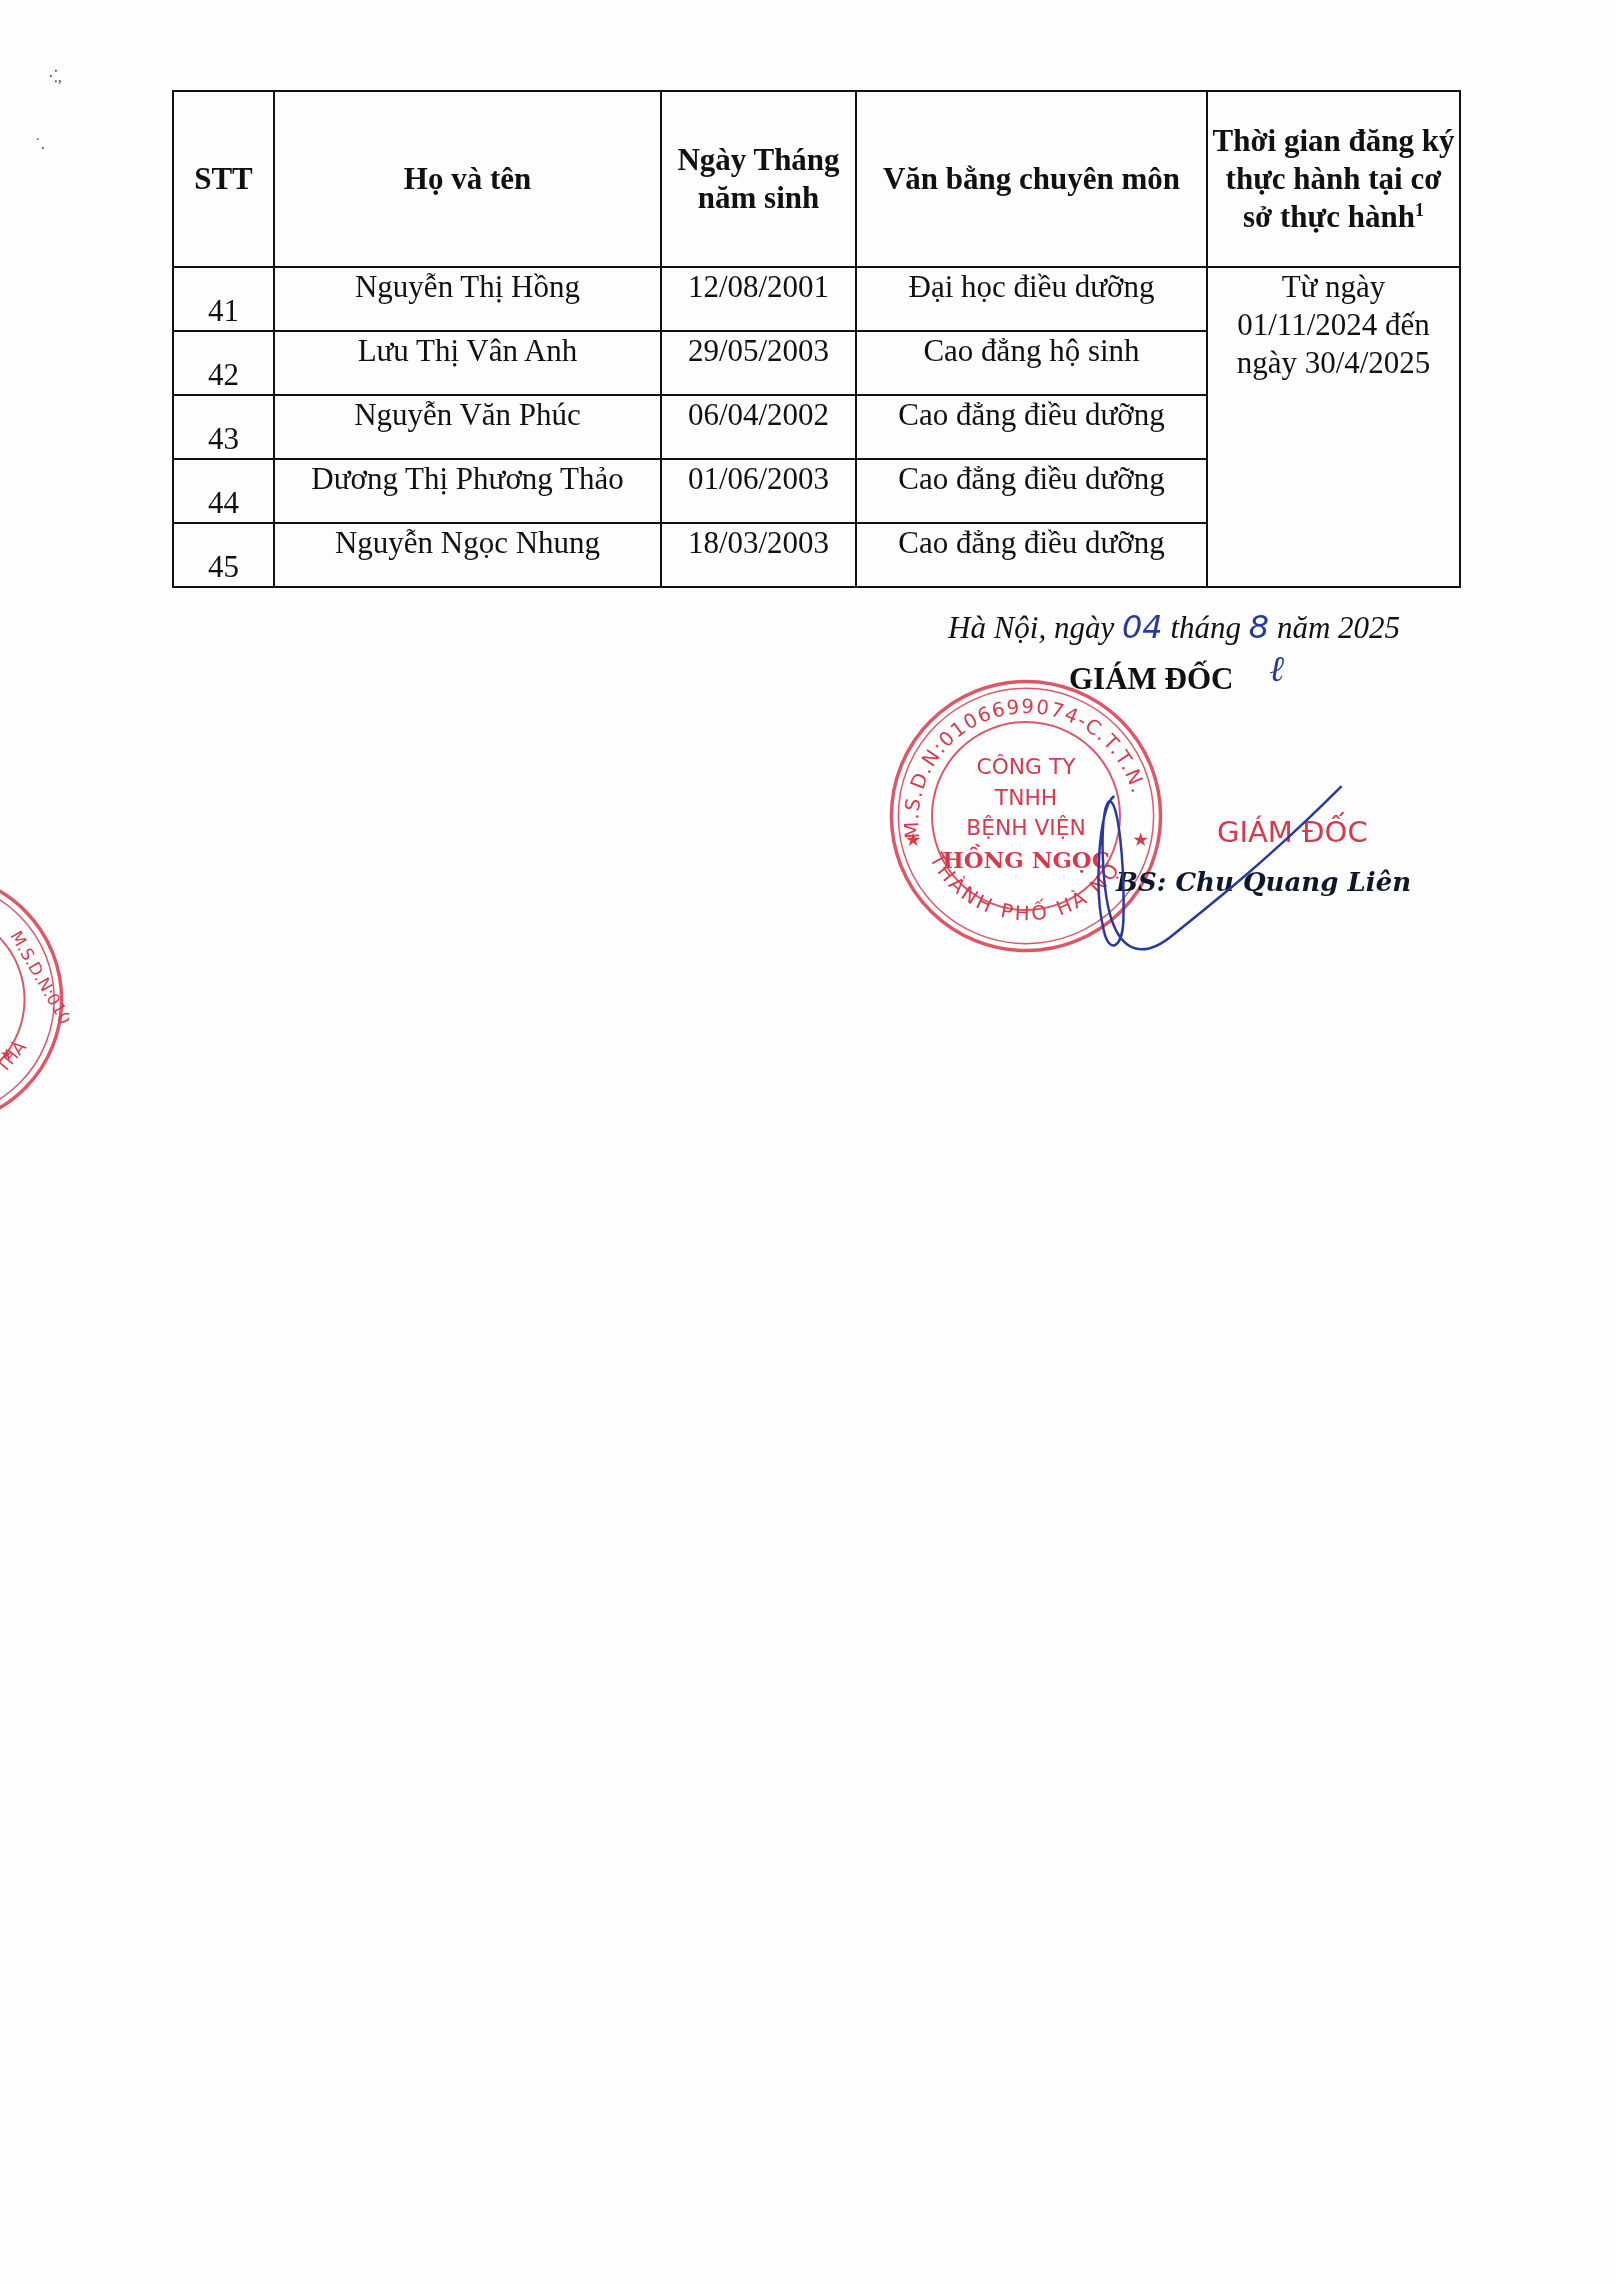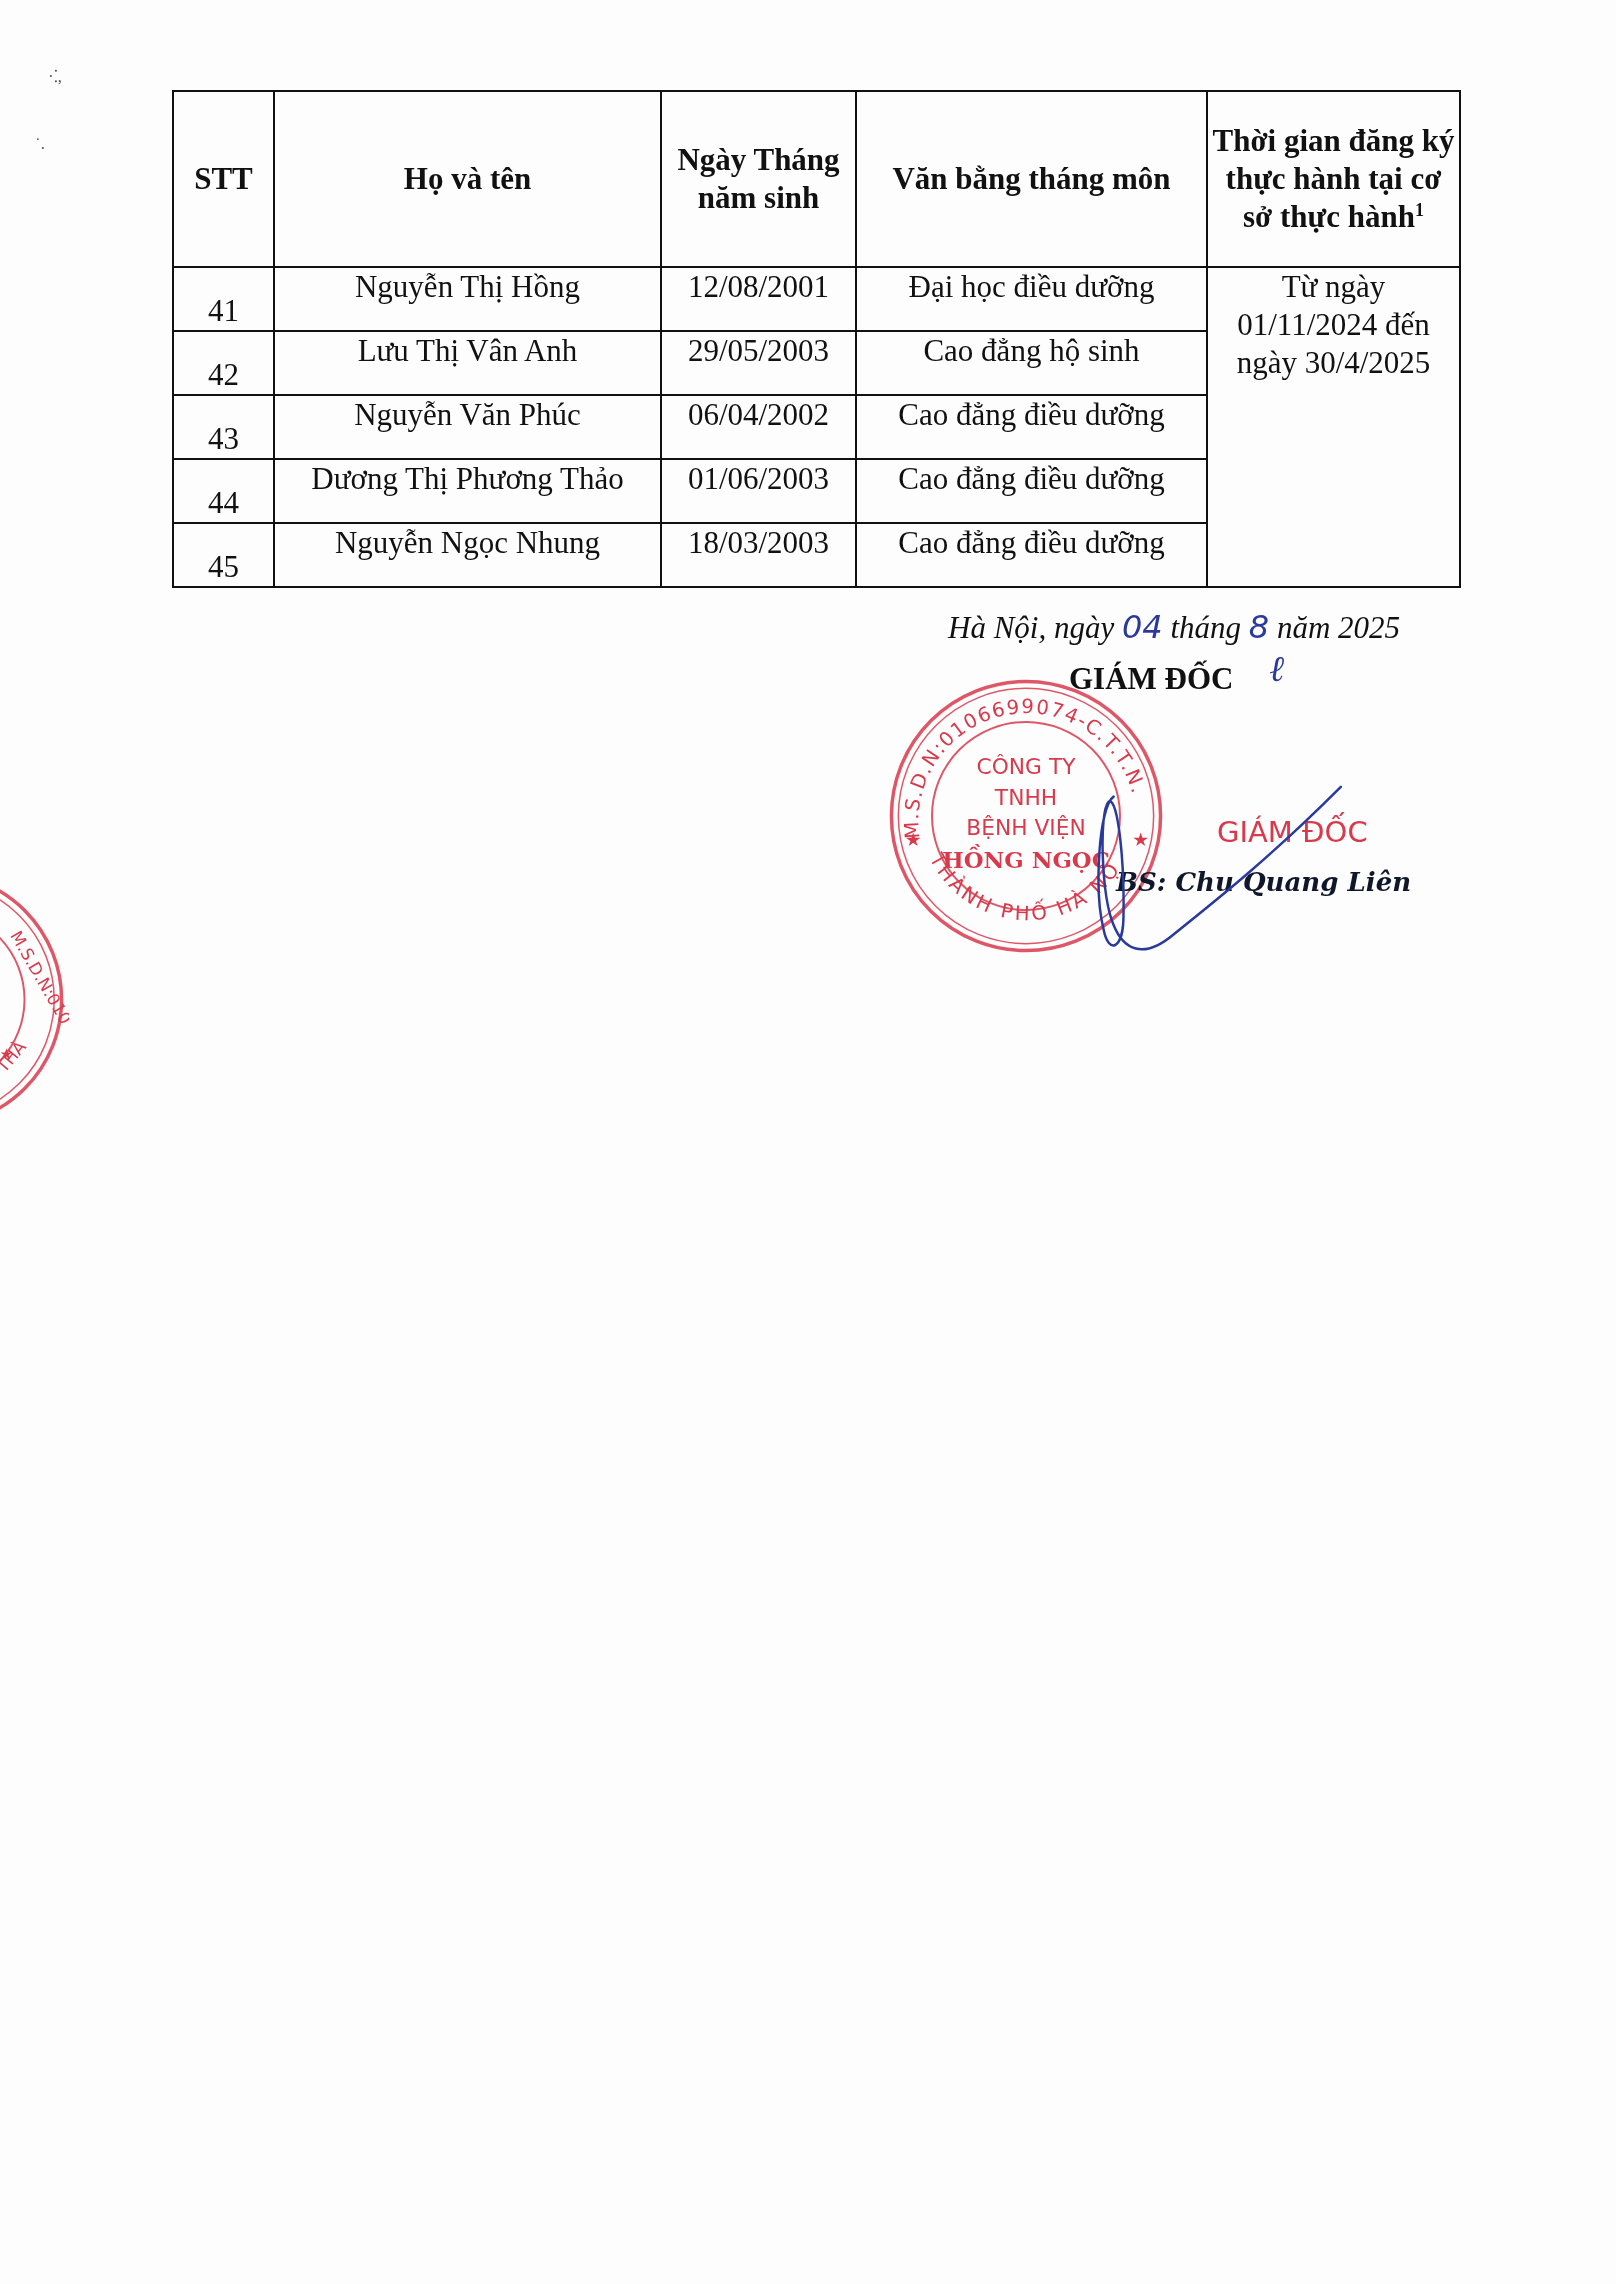--- a/index.html
+++ b/index.html
@@ -80,21 +80,21 @@
     <col style="width:253px">
   </colgroup>
   <thead>
     <tr>
       <th>STT</th>
       <th>Họ và tên</th>
       <th>
         <span>Ngày Tháng</span><br>
         <span>năm sinh</span>
       </th>
-      <th>Văn bằng tháng môn</th>
+      <th>Văn bằng chuyên môn</th>
       <th>
         <span>Thời gian đăng ký</span><br>
         <span>thực hành tại cơ</span><br>
         <span>sở thực hành</span><sup>1</sup>
       </th>
     </tr>
   </thead>
   <tbody>
     <tr>
       <td class="stt">41</td>

